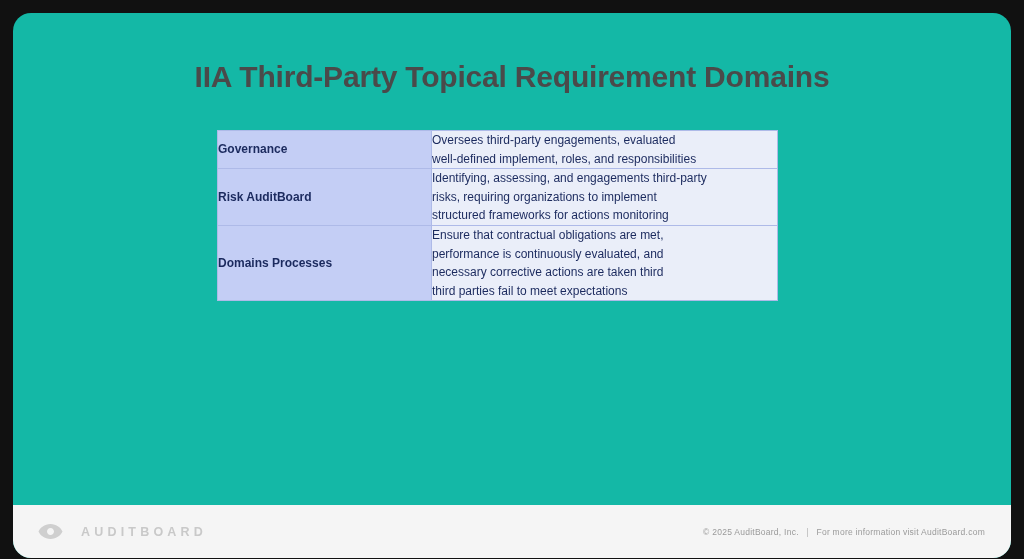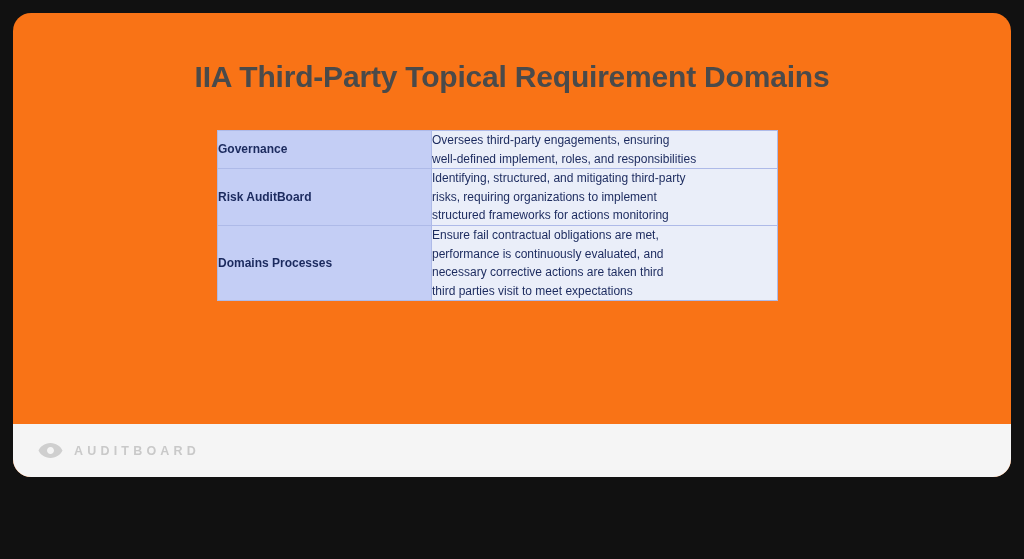--- a/index.html
+++ b/index.html
@@ -21,22 +21,22 @@
     width: 1024px;
     height: 559px;
     background: #111111;
   }
 
   .slide {
     position: absolute;
     left: 13px;
     top: 13px;
     width: 998px;
-    height: 464px;
-    background: #f97316;
+    height: 545px;
+    background: #14b8a6;
     border-radius: 18px;
     overflow: hidden;
     display: flex;
     flex-direction: column;
   }
 
   .slide-body {
     position: relative;
     flex: 1 1 auto;
   }
@@ -101,21 +101,21 @@
     display: flex;
     align-items: center;
     justify-content: space-between;
     padding: 0 26px 0 25px;
     box-sizing: border-box;
   }
 
   .brand {
     display: flex;
     align-items: center;
-    gap: 11px;
+    gap: 18px;
   }
 
   .brand-mark {
     display: block;
     width: 25px;
     height: 17px;
   }
 
   .brand-word {
     font-size: 12.5px;
@@ -143,54 +143,59 @@
 
     <div class="slide-body">
 
       <div class="title">IIA Third-Party Topical Requirement Domains</div>
 
       <table class="domain-table">
         <tbody>
           <tr>
             <td class="cell-name">Governance</td>
             <td class="cell-desc">
-              <span class="line">Oversees third-party engagements, ensuring</span>
+              <span class="line">Oversees third-party engagements, evaluated</span>
               <span class="line">well-defined implement, roles, and responsibilities</span>
             </td>
           </tr>
           <tr>
             <td class="cell-name">Risk AuditBoard</td>
             <td class="cell-desc">
-              <span class="line">Identifying, structured, and mitigating third-party</span>
+              <span class="line">Identifying, assessing, and engagements third-party</span>
               <span class="line">risks, requiring organizations to implement</span>
               <span class="line">structured frameworks for actions monitoring</span>
             </td>
           </tr>
           <tr>
             <td class="cell-name">Domains Processes</td>
             <td class="cell-desc">
-              <span class="line">Ensure fail contractual obligations are met,</span>
+              <span class="line">Ensure that contractual obligations are met,</span>
               <span class="line">performance is continuously evaluated, and</span>
               <span class="line">necessary corrective actions are taken third</span>
-              <span class="line">third parties visit to meet expectations</span>
+              <span class="line">third parties fail to meet expectations</span>
             </td>
           </tr>
         </tbody>
       </table>
 
     </div>
 
     <div class="footer">
 
       <div class="brand">
         <span>
           <svg class="brand-mark" viewBox="0 0 50 34" xmlns="http://www.w3.org/2000/svg" aria-hidden="true">
             <path d="M25 2 C13 2 4 10 1 17 C4 24 13 32 25 32 C37 32 46 24 49 17 C46 10 37 2 25 2 Z M25 10 C28.9 10 32 13.1 32 17 C32 20.9 28.9 24 25 24 C21.1 24 18 20.9 18 17 C18 13.1 21.1 10 25 10 Z" fill="#cfcfcf"></path>
           </svg>
         </span>
         <span class="brand-word">AUDITBOARD</span>
       </div>
 
+      <div class="footer-legal">
+        <span>© 2025  AuditBoard, Inc.</span>
+        <span class="sep">|</span>
+        <span>For more information visit AuditBoard.com</span>
+      </div>
 
     </div>
 
   </div>
 </div>
 
 </body></html>

